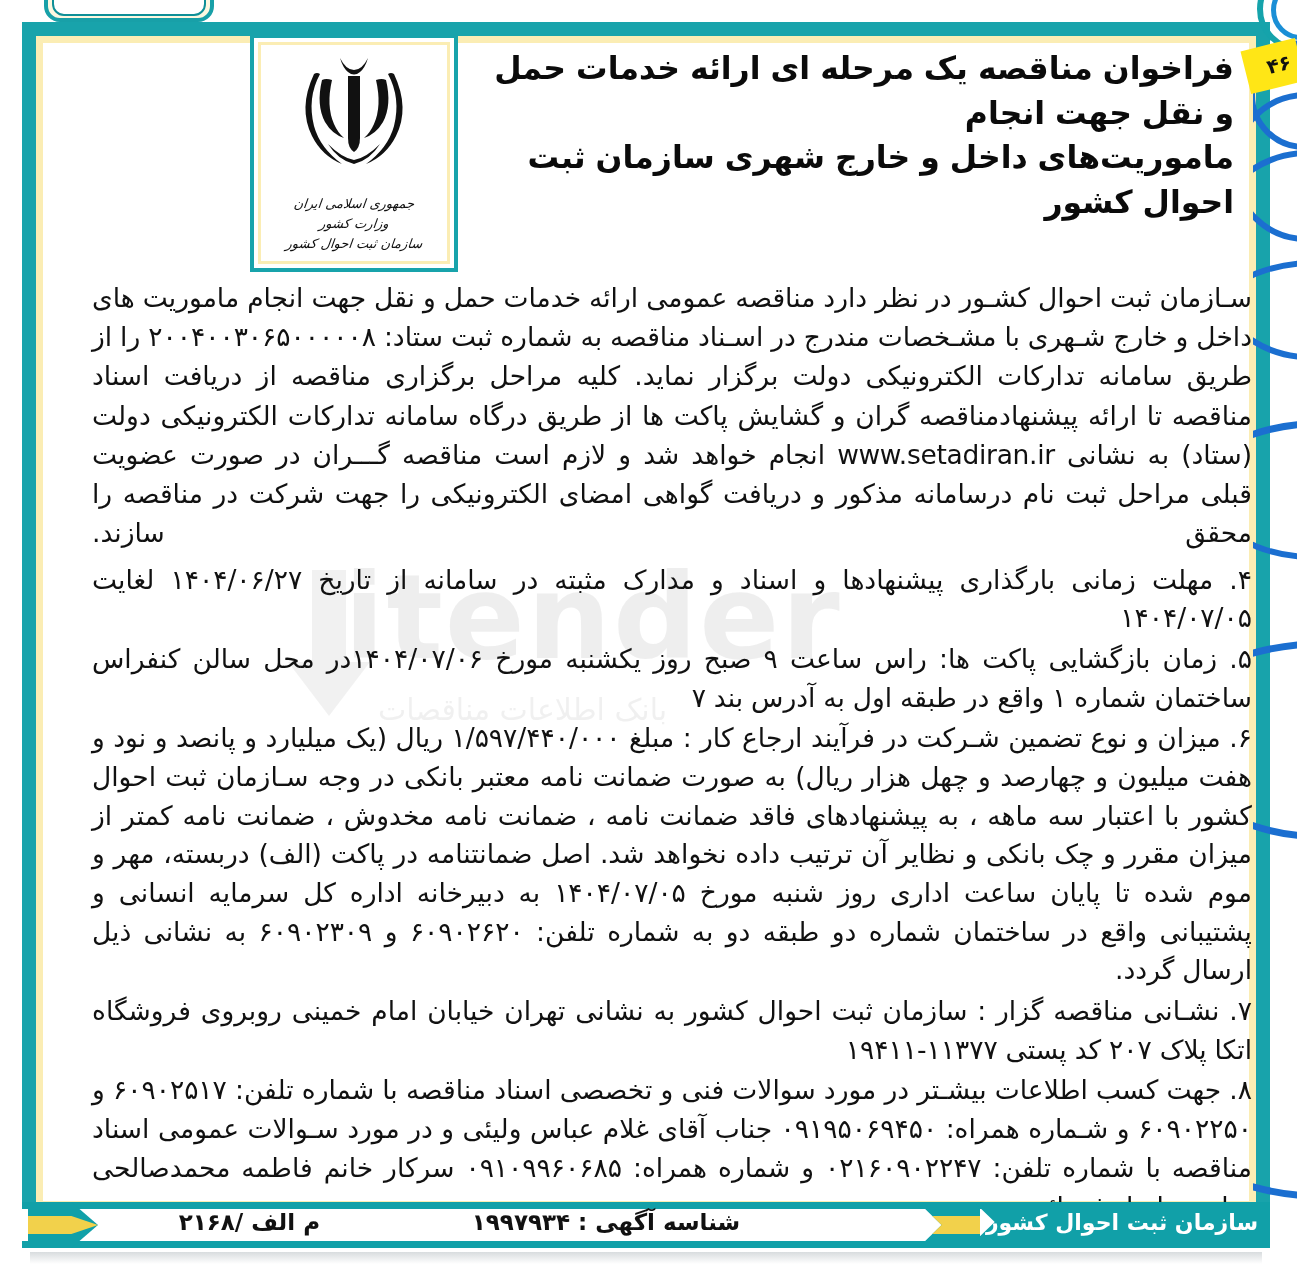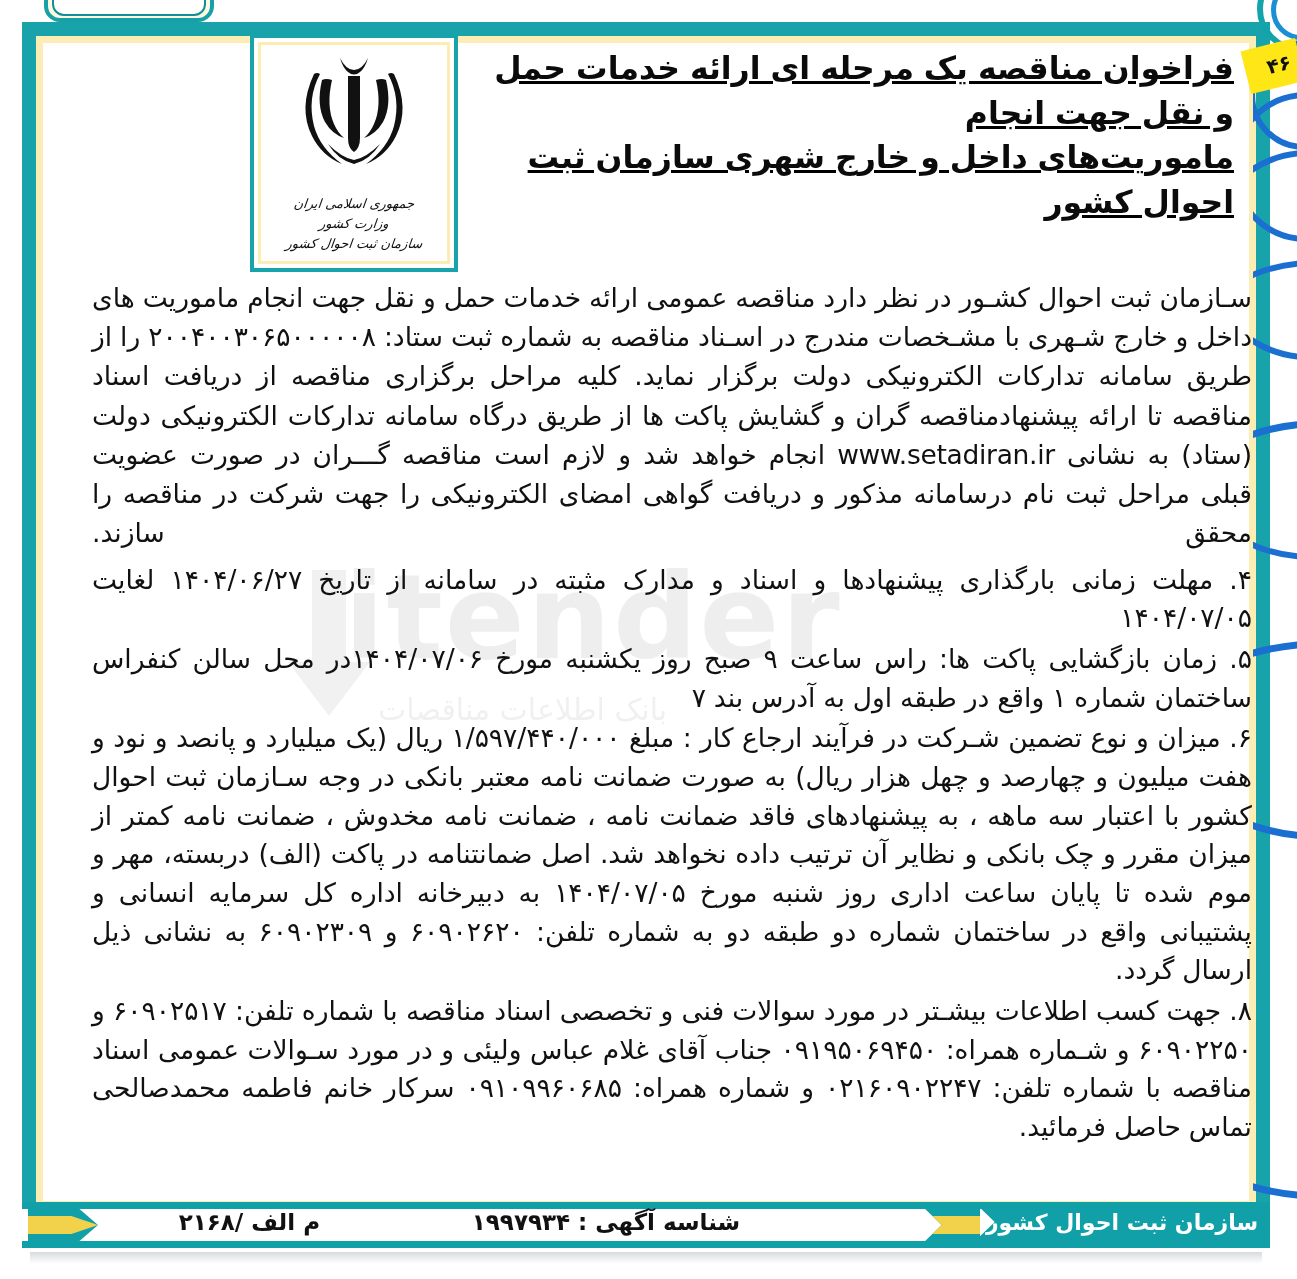--- a/index.html
+++ b/index.html
@@ -167,21 +167,20 @@
     flex-direction: row;
     align-items: flex-start;
     gap: 0px;
     width: 1000px;
     margin-right: 2px;
   }
 
   .title-block {
     flex: 1 1 auto;
     padding: 10px 16px 0 8px;
-    text-decoration: underline;
   }
   .main-title {
     font-size: 31.5px;
     font-weight: bold;
     line-height: 1.42;
     color: #0b0b0b;
     text-align: right;
     letter-spacing: -0.6px;
     word-spacing: -1px;
   }
@@ -431,20 +430,24 @@
         </li>
         <li class="just">
           <span>۵.</span>
           <span>زمان بازگشایی پاکت ها: راس ساعت ۹ صبح روز یکشنبه مورخ ۱۴۰۴/۰۷/۰۶در محل سالن کنفراس ساختمان شماره ۱ واقع در طبقه اول به آدرس بند ۷</span>
         </li>
         <li class="just">
           <span>۶.</span>
           <span>میزان و نوع تضمین شـرکت در فرآیند ارجاع کار : مبلغ ۱/۵۹۷/۴۴۰/۰۰۰ ریال (یک میلیارد و پانصد و نود و هفت میلیون و چهارصد و چهل هزار ریال) به صورت ضمانت نامه معتبر بانکی در وجه سـازمان ثبت احوال کشور با اعتبار سه ماهه ، به پیشنهادهای فاقد ضمانت نامه ، ضمانت نامه مخدوش ، ضمانت نامه کمتر از میزان مقرر و چک بانکی و نظایر  آن ترتیب داده نخواهد شد. اصل ضمانتنامه در پاکت (الف) دربسته، مهر و موم شده تا پایان ساعت اداری روز شنبه مورخ ۱۴۰۴/۰۷/۰۵ به دبیرخانه اداره کل سرمایه انسانی و پشتیبانی واقع در ساختمان شماره دو طبقه دو به شماره تلفن: ۶۰۹۰۲۶۲۰ و ۶۰۹۰۲۳۰۹  به نشانی ذیل ارسال گردد.</span>
         </li>
         <li class="just">
+          <span>۷.</span>
+          <span>نشـانی مناقصه گزار : سازمان ثبت احوال کشور به نشانی تهران خیابان امام خمینی روبروی فروشگاه اتکا پلاک ۲۰۷ کد پستی ۱۱۳۷۷-۱۹۴۱۱</span>
+        </li>
+        <li class="just">
           <span>۸.</span>
           <span>جهت کسب اطلاعات بیشـتر در مورد سوالات فنی و تخصصی اسناد مناقصه با شماره تلفن: ۶۰۹۰۲۵۱۷ و ۶۰۹۰۲۲۵۰ و شـماره همراه: ۰۹۱۹۵۰۶۹۴۵۰ جناب آقای غلام عباس ولیئی و در مورد سـوالات عمومی اسناد مناقصه با شماره تلفن: ۰۲۱۶۰۹۰۲۲۴۷ و شماره همراه: ۰۹۱۰۹۹۶۰۶۸۵ سرکار خانم فاطمه محمدصالحی تماس حاصل فرمائید.</span>
         </li>
       </ol>
 
     </div>
   </div>
 
   <div class="footer">
     <div class="footer-band"></div>

